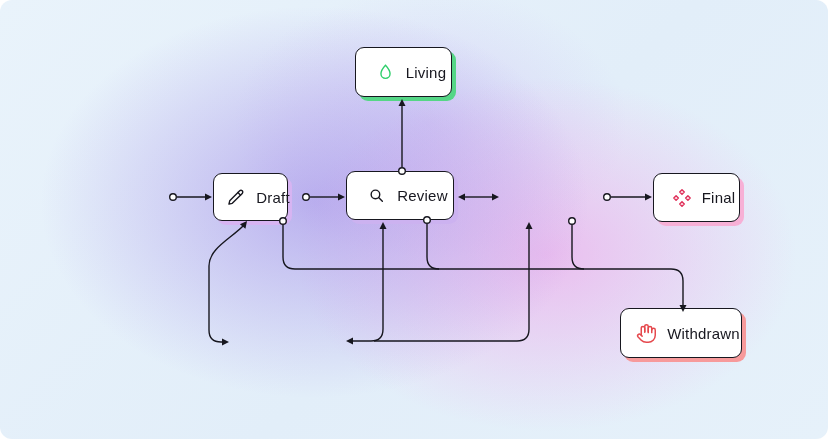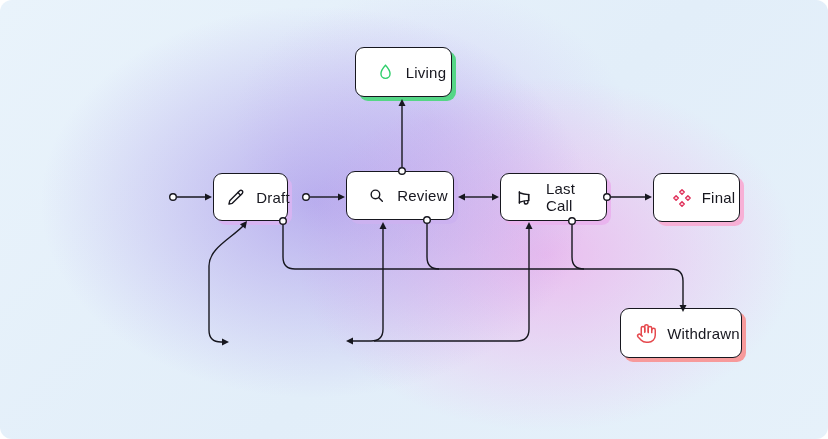--- a/index.html
+++ b/index.html
@@ -57,31 +57,20 @@
   <div class="node n-review">
     <span class="icn ic-dark">
       <svg width="21" height="21" viewBox="0 0 24 24" stroke="currentColor" stroke-width="1.6" fill="none" stroke-linecap="round">
         <circle cx="10.8" cy="10.8" r="4.9"></circle>
         <path d="M14.4 14.4l4.3 4.3"></path>
       </svg>
     </span>
     <span>Review</span>
   </div>
 
-  <div class="node n-lastcall">
-    <span class="icn ic-dark">
-      <svg width="21" height="21" viewBox="0 0 24 24" stroke="currentColor" stroke-width="1.6" fill="none" stroke-linecap="round" stroke-linejoin="round">
-        <path d="M5 5.5v13"></path>
-        <path d="M5 6.6c4.2 1.5 7.4 1.9 10.6 2.1v6.6c-3.2.2-6.4.6-10.6 2.1"></path>
-        <path d="M15.6 8.4v7.2"></path>
-        <path d="M10.6 16.2v1.2a2.1 2.1 0 0 0 4.2 0v-1"></path>
-      </svg>
-    </span>
-    <span>Last Call</span>
-  </div>
 
   <div class="node n-final">
     <span class="icn ic-pink">
       <svg width="20" height="20" viewBox="0 0 24 24" stroke="currentColor" stroke-width="1.8" fill="none" stroke-linejoin="round">
         <path d="M12 2.2l2.7 2.7L12 7.6 9.3 4.9z"></path>
         <path d="M4.9 9.3l2.7 2.7-2.7 2.7L2.2 12z"></path>
         <path d="M19.1 9.3l2.7 2.7-2.7 2.7-2.7-2.7z"></path>
         <path d="M12 16.4l2.7 2.7L12 21.8l-2.7-2.7z"></path>
       </svg>
     </span>

